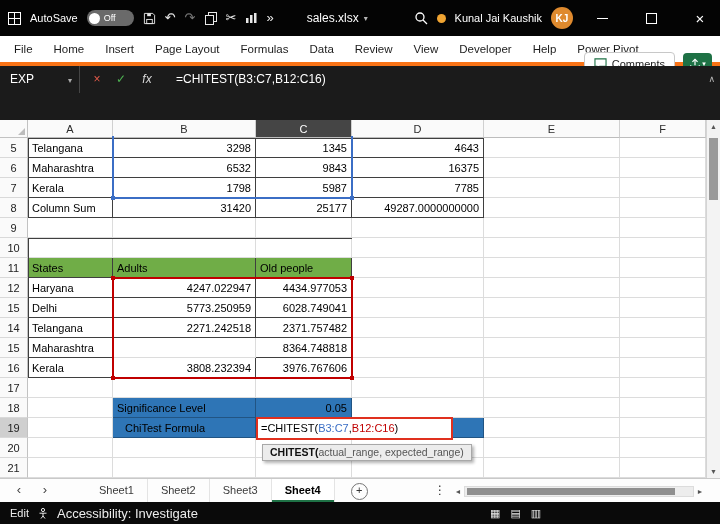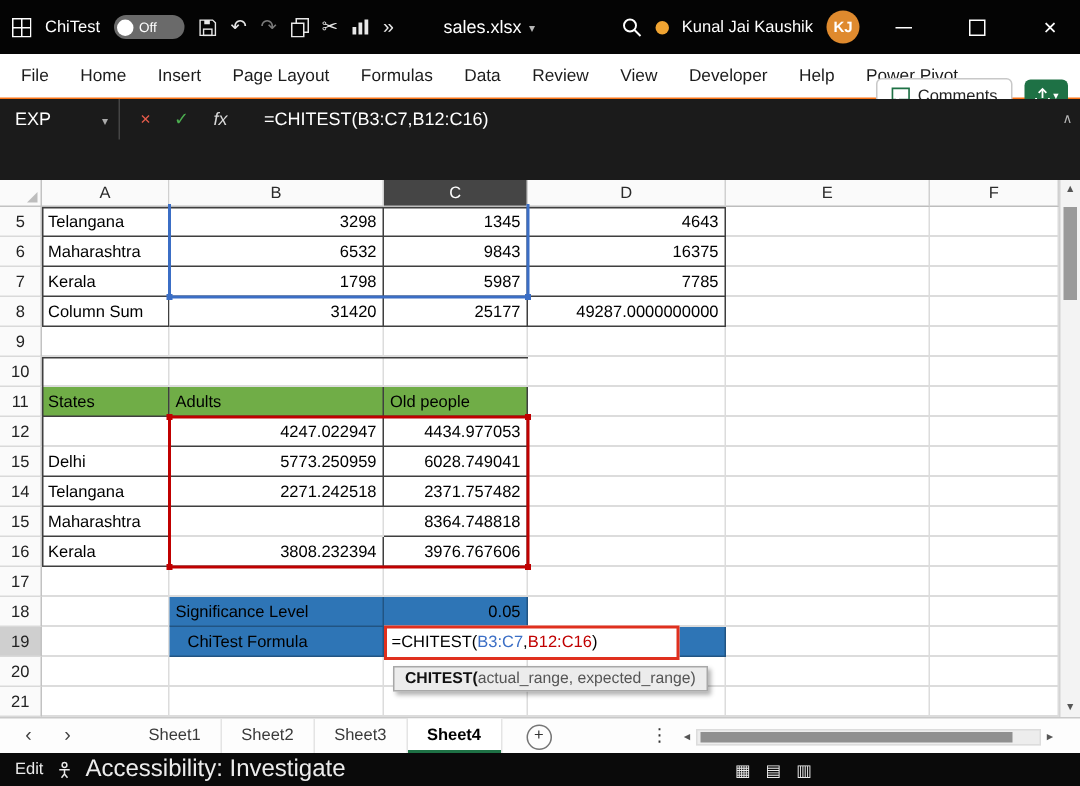--- a/index.html
+++ b/index.html
@@ -23,21 +23,21 @@
   .presence-dot{width:9px;height:9px;border-radius:50%;background:var(--presence);}
   .avatar{width:22px;height:22px;border-radius:50%;background:var(--avatar-orange);color:#fff;
           font-size:10px;font-weight:bold;display:flex;align-items:center;justify-content:center;
           margin-right:0;}
   .winbtn{width:40px;height:36px;display:flex;align-items:center;justify-content:center;
           color:#fff;font-size:15px;}
   .minbar{width:11px;height:1px;background:#fff;display:block;}
   .maxbox{width:9px;height:9px;border:1px solid #fff;display:block;}
 
   
-  #ribbon{height:30px;background:#fff;border-bottom:1px solid #f97316;display:flex;
+  #ribbon{height:30px;background:#fff;border-bottom:4px solid #f97316;display:flex;
           align-items:center;position:relative;padding-left:14px;box-sizing:border-box;}
   #ribbon-tabs{display:flex;gap:21px;}
   .rtab{font-size:11.5px;color:#1c1c1c;white-space:nowrap;}
   .ribbon-right{position:absolute;right:8px;top:16px;display:flex;gap:8px;align-items:center;}
   .comments-btn{height:21px;border:1px solid #c8c8c8;border-radius:4px;padding:0 9px;
                 display:flex;gap:5px;align-items:center;font-size:11px;color:#222;background:#fff;}
   .share-btn{width:29px;height:21px;background:var(--excel-green);border-radius:4px;display:flex;
              align-items:center;justify-content:center;gap:1px;}
   .share-caret{color:#fff;font-size:7px;}
 
@@ -133,37 +133,37 @@
   .hs-arrow{font-size:7px;color:#555;width:12px;text-align:center;}
   .hs-track{flex:1;height:11px;background:#ededed;border:1px solid #dcdcdc;position:relative;
             box-sizing:border-box;}
   .hs-thumb{position:absolute;left:2px;top:1px;height:7px;width:208px;background:#8f8f8f;}
 
   
   #status-bar{height:22px;background:#0a0a0a;display:flex;align-items:center;gap:8px;
               padding-left:10px;box-sizing:border-box;position:relative;}
   .sb-mode{color:#ececec;font-size:11px;}
   .sb-icon{display:flex;align-items:center;}
-  .sb-text{color:#ececec;font-size:16px;}
+  .sb-text{color:#ececec;font-size:13px;}
   .sb-views{position:absolute;left:490px;display:flex;gap:10px;color:#e8e8e8;font-size:11px;}
 </style>
 </head>
 <body>
 
 <div id="app">
 
   <div id="titlebar">
     <span class="tb-icon">
         <svg width="13" height="13" viewBox="0 0 13 13">
           <rect x="0.5" y="0.5" width="12" height="12" fill="none" stroke="#fff"></rect>
           <line x1="0.5" y1="6.5" x2="12.5" y2="6.5" stroke="#fff"></line>
           <line x1="6.5" y1="0.5" x2="6.5" y2="12.5" stroke="#fff"></line>
         </svg>
       </span>
-    <span class="tb-text">ChiTest</span>
+    <span class="tb-text">AutoSave</span>
     <span class="autosave-pill">
       <span class="knob"></span>
       <span class="pill-text">Off</span>
     </span>
     <span class="tb-icon">
         <svg width="13" height="13" viewBox="0 0 14 14">
           <path d="M1.5 1.5h9l2 2v9h-11z" fill="none" stroke="#e8e8e8"></path>
           <rect x="4" y="8" width="6" height="4.5" fill="none" stroke="#e8e8e8"></rect>
           <rect x="4.5" y="1.5" width="4" height="3" fill="#e8e8e8"></rect>
         </svg>
@@ -294,20 +294,21 @@
         <div class="cell tbl num" style="left: 113px; top: 60px; width: 143px;">31420</div>
         <div class="cell tbl num" style="left: 256px; top: 60px; width: 96px;">25177</div>
         <div class="cell tbl num" style="left: 352px; top: 60px; width: 132px;">49287.0000000000</div>
         <div class="rowhdr" style="top: 80px;">9</div>
         <div class="rowhdr" style="top: 100px;">10</div>
         <div class="rowhdr" style="top: 120px;">11</div>
         <div class="cell ghdr left" style="left: 113px; top: 120px; width: 143px;">Adults</div>
         <div class="cell ghdr left" style="left: 28px; top: 120px; width: 85px;">States</div>
         <div class="cell ghdr left" style="left: 256px; top: 120px; width: 96px;">Old people</div>
         <div class="rowhdr" style="top: 140px;">12</div>
+        <div class="cell tbl left" style="left: 28px; top: 140px; width: 85px;">Haryana</div>
         <div class="cell tbl num" style="left: 113px; top: 140px; width: 143px;">4247.022947</div>
         <div class="cell tbl num" style="left: 256px; top: 140px; width: 96px;">4434.977053</div>
         <div class="rowhdr" style="top: 160px;">15</div>
         <div class="cell tbl left" style="left: 28px; top: 160px; width: 85px;">Delhi</div>
         <div class="cell tbl num" style="left: 113px; top: 160px; width: 143px;">5773.250959</div>
         <div class="cell tbl num" style="left: 256px; top: 160px; width: 96px;">6028.749041</div>
         <div class="rowhdr" style="top: 180px;">14</div>
         <div class="cell tbl left" style="left: 28px; top: 180px; width: 85px;">Telangana</div>
         <div class="cell tbl num" style="left: 113px; top: 180px; width: 143px;">2271.242518</div>
         <div class="cell tbl num" style="left: 256px; top: 180px; width: 96px;">2371.757482</div>

